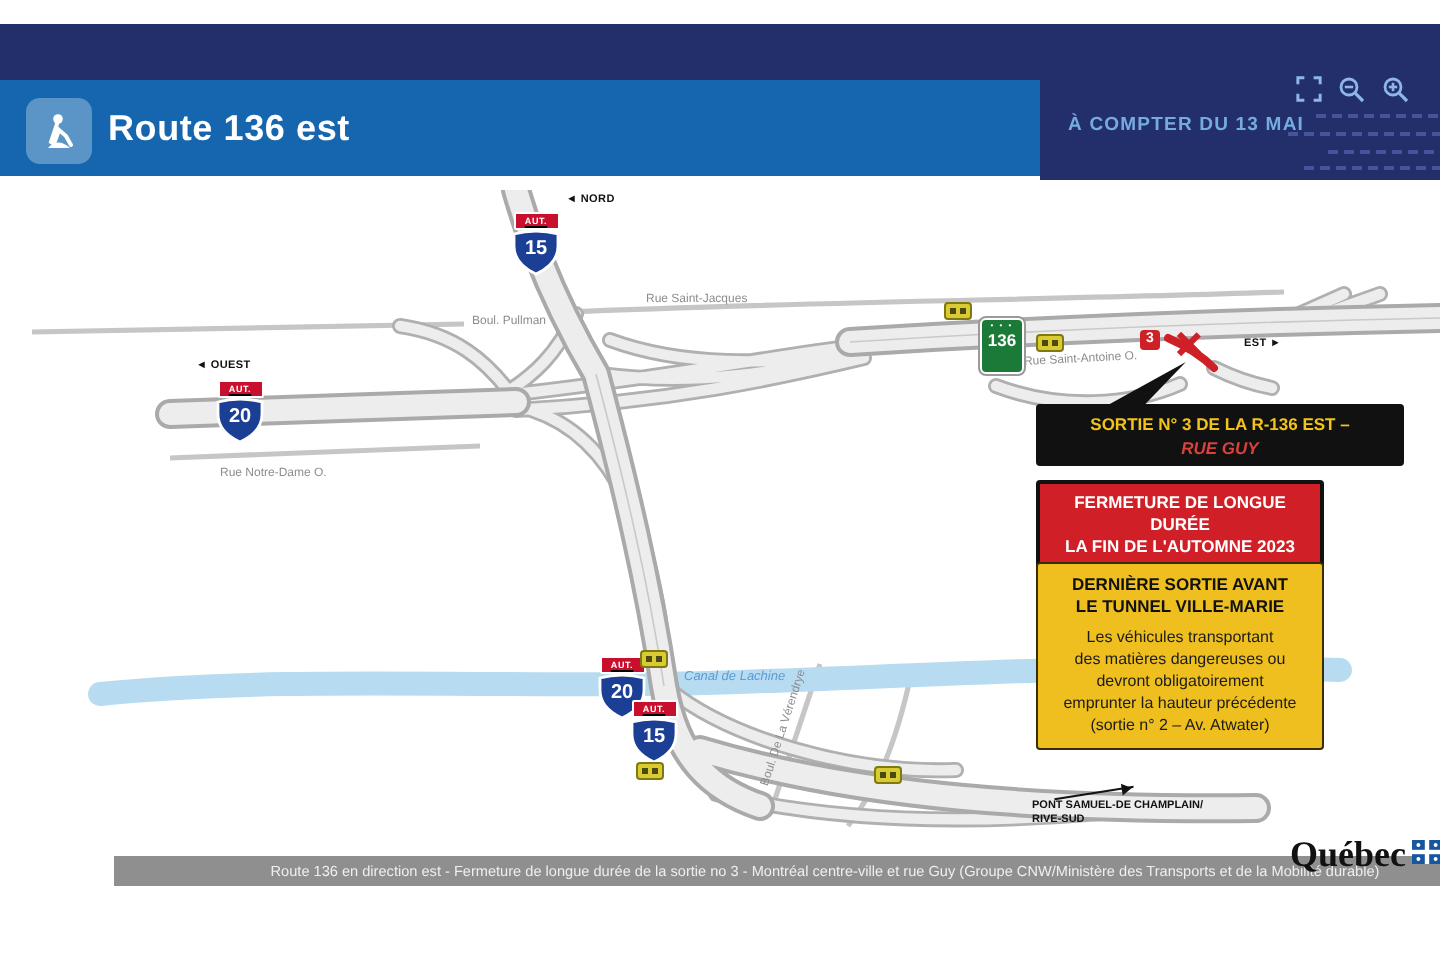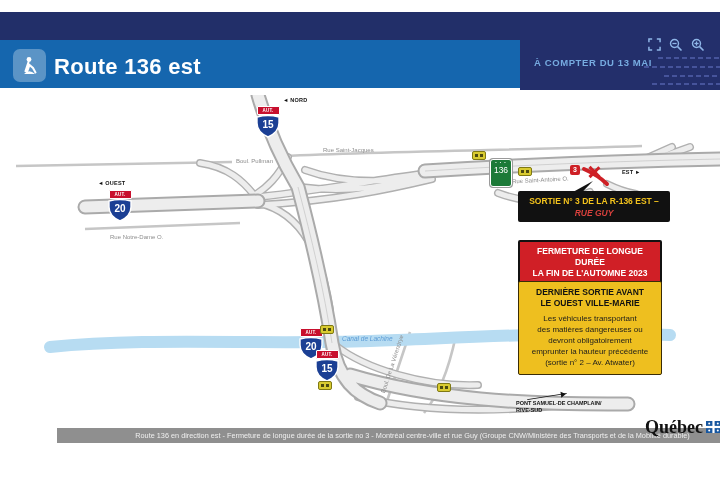--- a/index.html
+++ b/index.html
@@ -2,60 +2,60 @@
 <html><head>
 <meta charset="utf-8">
 <style>
   html,body{margin:0;padding:0;background:#fff;}
   #stage{position:relative;width:720px;height:480px;background:#ffffff;overflow:hidden;
          font-family:"Liberation Sans",sans-serif;}
   
   .hdr-strip{position:absolute;left:0;top:12px;width:720px;height:28px;background:#222f69;}
   .hdr-bar{position:absolute;left:0;top:40px;width:520px;height:48px;background:#1566ae;}
   .hdr-block{position:absolute;left:520px;top:12px;width:200px;height:78px;background:#232f6b;}
-  .hdr-title{position:absolute;left:54px;top:54px;color:#ffffff;font-size:22px;font-weight:bold;letter-spacing:.3px;}
+  .hdr-title{position:absolute;left:54px;top:54px;color:#ffffff;font-size:18px;font-weight:bold;letter-spacing:.3px;}
   .worker-chip{position:absolute;left:13px;top:49px;width:33px;height:33px;border-radius:7px;
                background:rgba(255,255,255,.30);display:flex;align-items:center;justify-content:center;}
   .date-notice{position:absolute;left:534px;top:57px;width:180px;color:#76abe0;font-size:9.5px;
                font-weight:bold;letter-spacing:.6px;}
   .hdr-icons{position:absolute;left:648px;top:38px;display:flex;gap:8px;}
   .hdr-icons svg{display:block;}
   .dashline{position:absolute;height:2px;background:repeating-linear-gradient(90deg,#46549b 0 5px,transparent 5px 8px);}
   
   #map-svg{position:absolute;left:0;top:95px;}
   .street-label{position:absolute;color:#8d8d8d;font-size:6px;white-space:nowrap;}
   .dir-label{position:absolute;color:#111;font-size:5.5px;font-weight:bold;white-space:nowrap;letter-spacing:.2px;}
   .water-label{position:absolute;color:#5b9bd5;font-size:6.5px;font-style:italic;white-space:nowrap;}
   .bridge-label{position:absolute;color:#111;font-size:5.5px;font-weight:bold;line-height:7px;white-space:nowrap;}
   .bridge-arrow{position:absolute;width:40px;border-top:1.2px solid #111;transform:rotate(-9deg);}
   .bridge-arrow:after{content:"";position:absolute;right:-2px;top:-3px;border:3px solid transparent;border-left:5px solid #111;}
   
-  .shield{position:absolute;width:30px;text-align:center;}
+  .shield{position:absolute;width:30px;text-align:center;text-decoration:underline;}
   .shield .banner{margin:0 auto;width:21px;height:7px;background:#c8102e;border:0.5px solid #fff;border-radius:1px;
                   color:#fff;font-size:4.5px;font-weight:bold;line-height:7px;letter-spacing:.3px;}
   .shield .crest{position:relative;margin:-1px auto 0;width:26px;height:24px;}
   .shield .num{position:absolute;left:0;top:5px;width:26px;text-align:center;color:#fff;font-size:10px;font-weight:bold;}
   .rshield{position:absolute;width:20px;height:26px;background:#1c7a38;border:1.6px solid #fff;border-radius:3px;
            box-shadow:0 0 0 1px #9a9a9a;text-align:center;}
   .rshield .dots{color:#fff;font-size:4px;line-height:6px;letter-spacing:1px;}
-  .rshield .num{color:#fff;font-size:8.5px;font-weight:normal;line-height:9px;}
+  .rshield .num{color:#fff;font-size:8.5px;font-weight:bold;line-height:9px;}
   
   .exit-tab{position:absolute;width:12px;height:7px;background:#d9cb31;border:1px solid #7f7914;border-radius:2px;}
   .exit-tab i{position:absolute;top:2px;width:3px;height:3px;background:#4c4a10;}
   .exit-tab i.a{left:2px}.exit-tab i.b{left:7px}
   .closed-exit{position:absolute;width:10px;height:10px;background:#ce2026;border-radius:2px;color:#fff;
                font-size:7px;font-weight:bold;text-align:center;line-height:10px;}
   .red-x{position:absolute;width:12px;height:12px;}
   .red-x:before,.red-x:after{content:"";position:absolute;left:5px;top:-1px;width:2.6px;height:14px;background:#ce2026;}
   .red-x:before{transform:rotate(45deg);} .red-x:after{transform:rotate(-45deg);}
   
   .wedge{position:absolute;left:543px;top:181px;width:52px;height:27px;background:#111;
          clip-path:polygon(96% 0,2% 100%,46% 100%);}
   .box{position:absolute;left:518px;width:144px;text-align:center;border-radius:2px;}
-  .box-black{top:191px;background:#111;padding:5px 4px 4px;}
+  .box-black{top:202px;background:#111;padding:5px 20px 4px;}
   .box-black .l1{color:#f2c21d;font-size:8.5px;font-weight:bold;}
   .box-black .l2{color:#d9413d;font-size:8.5px;font-weight:bold;font-style:italic;margin-top:2px;}
   .box-red{top:240px;background:#d01f26;border:2px solid #111;padding:4px 2px;color:#fff;
            font-size:8.5px;font-weight:bold;line-height:11px;box-sizing:border-box;}
   .box-yellow{top:281px;background:#eebf1f;border:1.6px solid #3a2c06;padding:5px 3px 6px;box-sizing:border-box;}
   .box-yellow .t{color:#111;font-size:8.5px;font-weight:bold;line-height:11px;}
   .box-yellow .b{color:#1c1c1c;font-size:8px;line-height:11px;margin-top:4px;}
   
   .caption-bar{position:absolute;left:57px;top:428px;width:711px;height:15px;background:#8f8f8f;
                display:flex;align-items:center;justify-content:center;}
@@ -219,21 +219,21 @@
   </div>
 
   <div class="box box-red">
     <div>FERMETURE DE LONGUE DURÉE</div>
     <div>LA FIN DE L'AUTOMNE 2023</div>
   </div>
 
   <div class="box box-yellow">
     <div class="t">
       <div>DERNIÈRE SORTIE AVANT</div>
-      <div>LE OUEST VILLE-MARIE</div>
+      <div>LE TUNNEL VILLE-MARIE</div>
     </div>
     <div class="b">
       <div>Les véhicules transportant</div>
       <div>des matières dangereuses ou</div>
       <div>devront obligatoirement</div>
       <div>emprunter la hauteur précédente</div>
       <div>(sortie n° 2 – Av. Atwater)</div>
     </div>
   </div>
 

